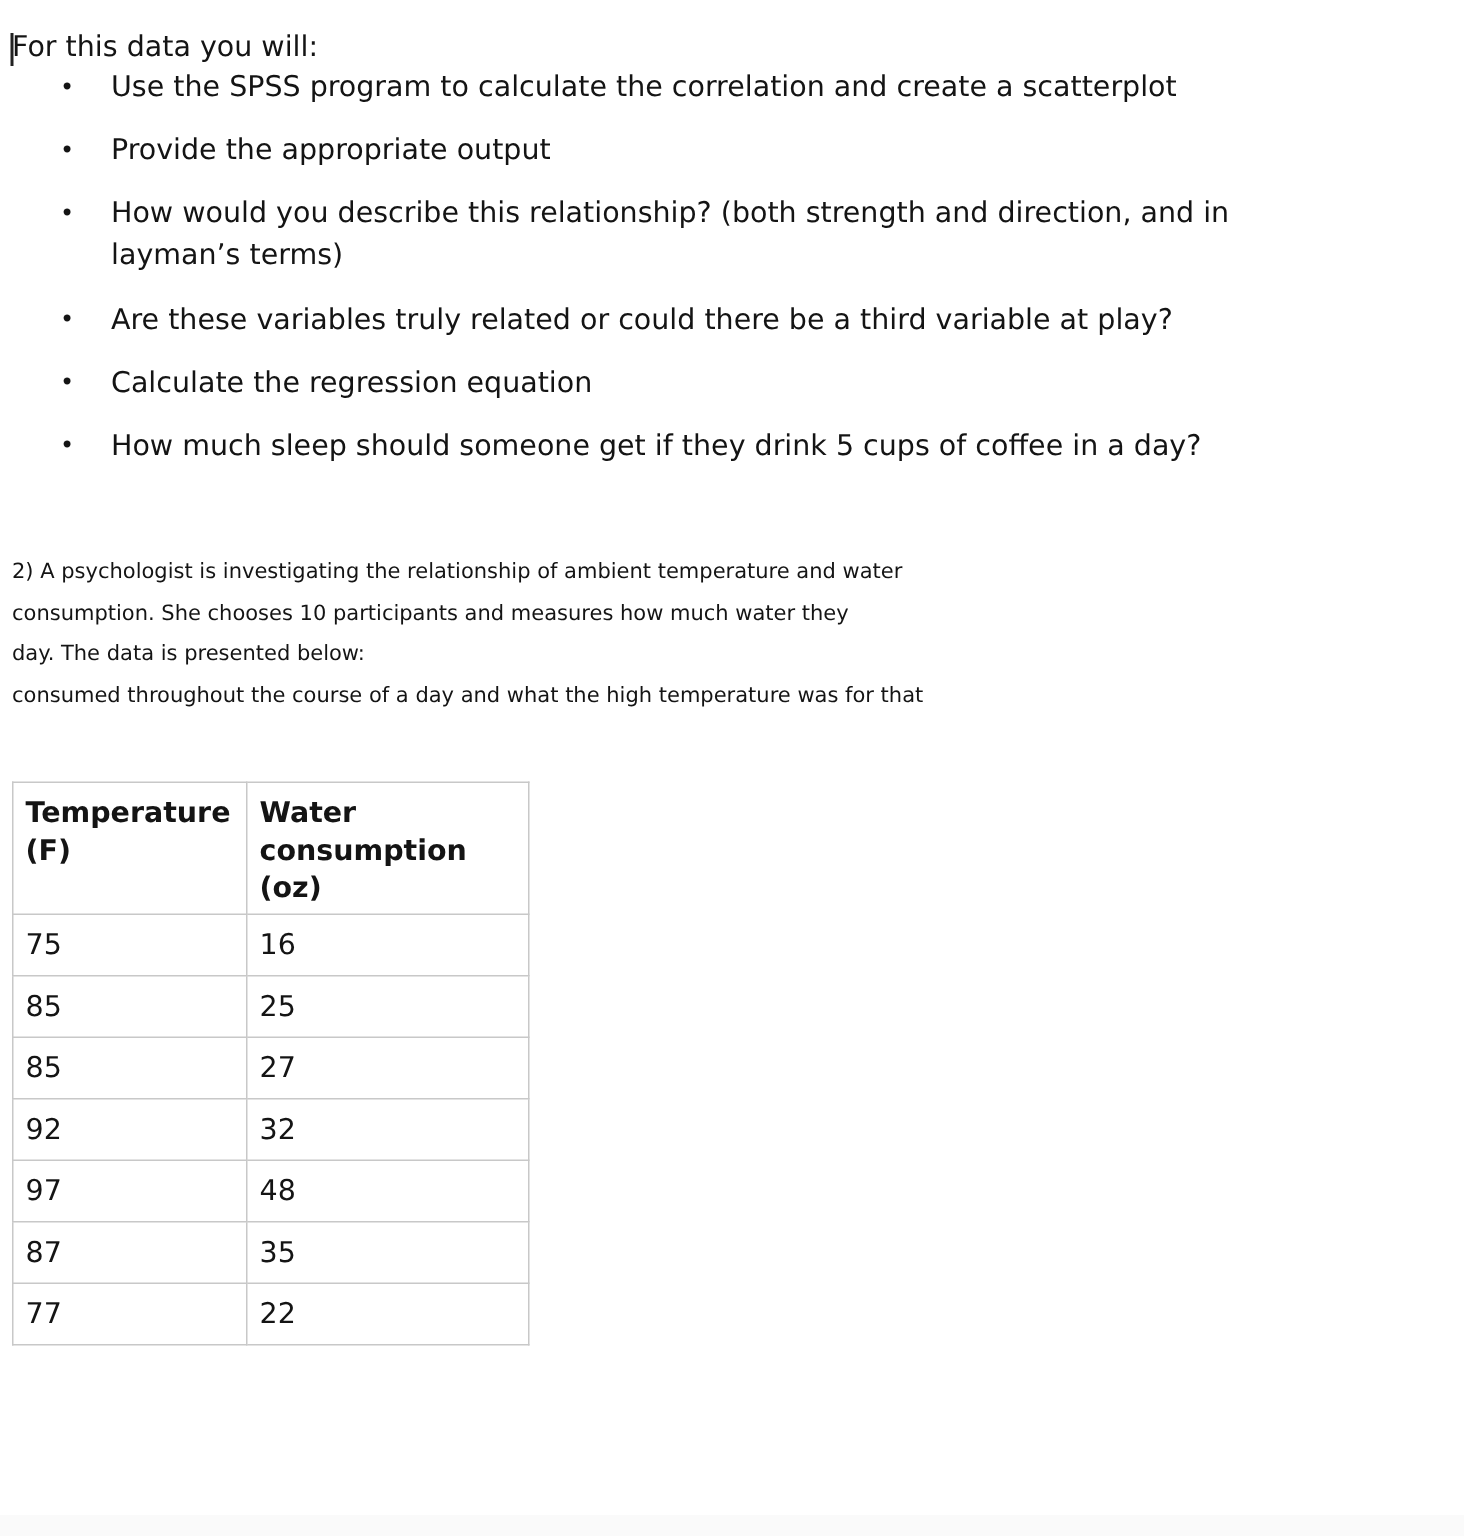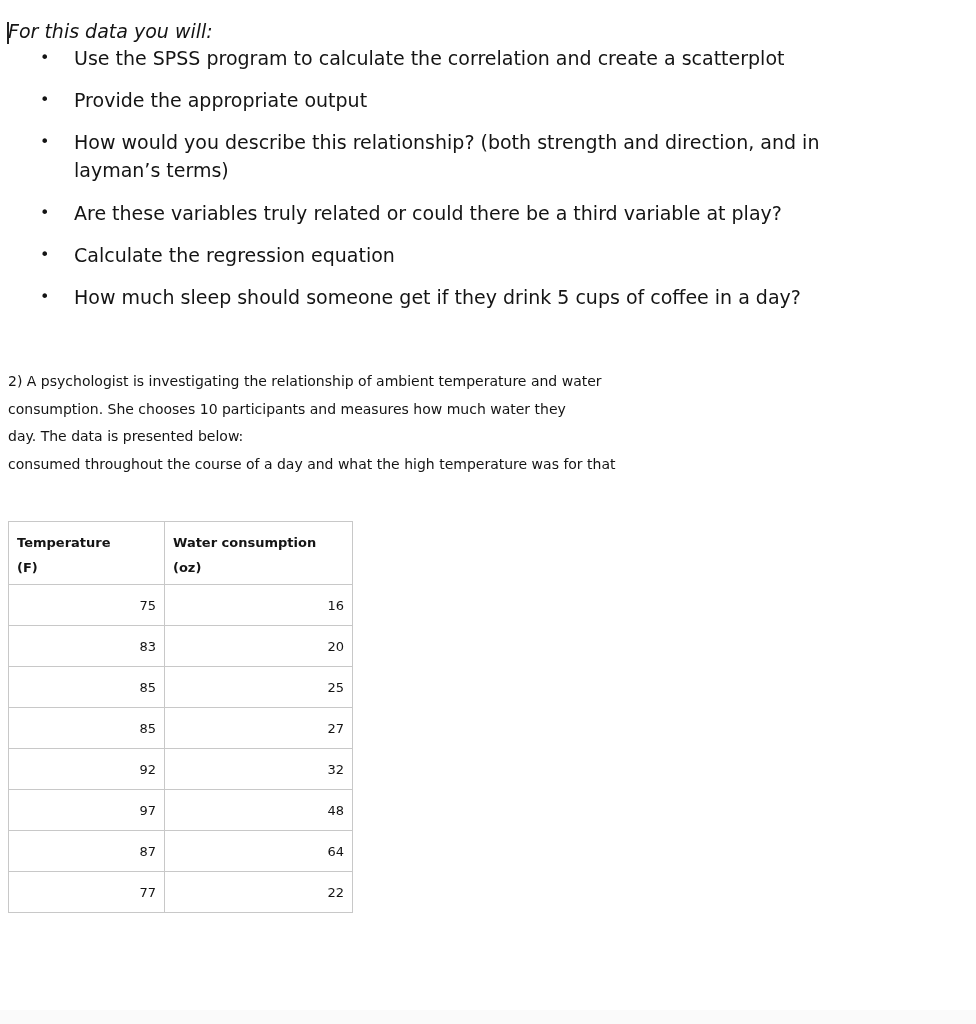--- a/index.html
+++ b/index.html
@@ -23,21 +23,20 @@
     height: 14px;
     background: #fafafa;
   }
   .intro {
     position: absolute;
     left: 8px;
     top: 18px;
     font-size: 19px;
     line-height: 26px;
     white-space: nowrap;
-    font-style: italic;
   }
   .caret {
     position: absolute;
     left: 7px;
     top: 22px;
     width: 2px;
     height: 22px;
     background: #222;
   }
   .bullets {
@@ -71,39 +70,39 @@
   }
   .problem-line {
     display: block;
     white-space: nowrap;
   }
   table.data {
     position: absolute;
     left: 8px;
     top: 521px;
     border-collapse: collapse;
-    font-size: 13px;
+    font-size: 19px;
     padding-left: 35px;
   }
   table.data th, table.data td {
     border: 1.5px solid #c8c8c8;
   }
   table.data th {
     text-align: left;
     font-weight: bold;
     vertical-align: top;
     padding: 8px 8px 4px 8px;
     line-height: 25px;
     height: 53px;
     box-sizing: border-box;
   }
   table.data th.col-temp { width: 156px; }
   table.data th.col-water { width: 188px; }
   table.data td {
-    text-align: right;
+    text-align: left;
     padding: 0 8px;
     height: 41px;
     box-sizing: border-box;
   }
 </style>
 </head>
 <body>
 
 <div class="bottom-band"></div>
 
@@ -157,41 +156,37 @@
         <span>(oz)</span>
       </th>
     </tr>
   </thead>
   <tbody>
     <tr>
       <td>75</td>
       <td>16</td>
     </tr>
     <tr>
-      <td>83</td>
-      <td>20</td>
-    </tr>
-    <tr>
       <td>85</td>
       <td>25</td>
     </tr>
     <tr>
       <td>85</td>
       <td>27</td>
     </tr>
     <tr>
       <td>92</td>
       <td>32</td>
     </tr>
     <tr>
       <td>97</td>
       <td>48</td>
     </tr>
     <tr>
       <td>87</td>
-      <td>64</td>
+      <td>35</td>
     </tr>
     <tr>
       <td>77</td>
       <td>22</td>
     </tr>
   </tbody>
 </table>
 
 </body></html>

